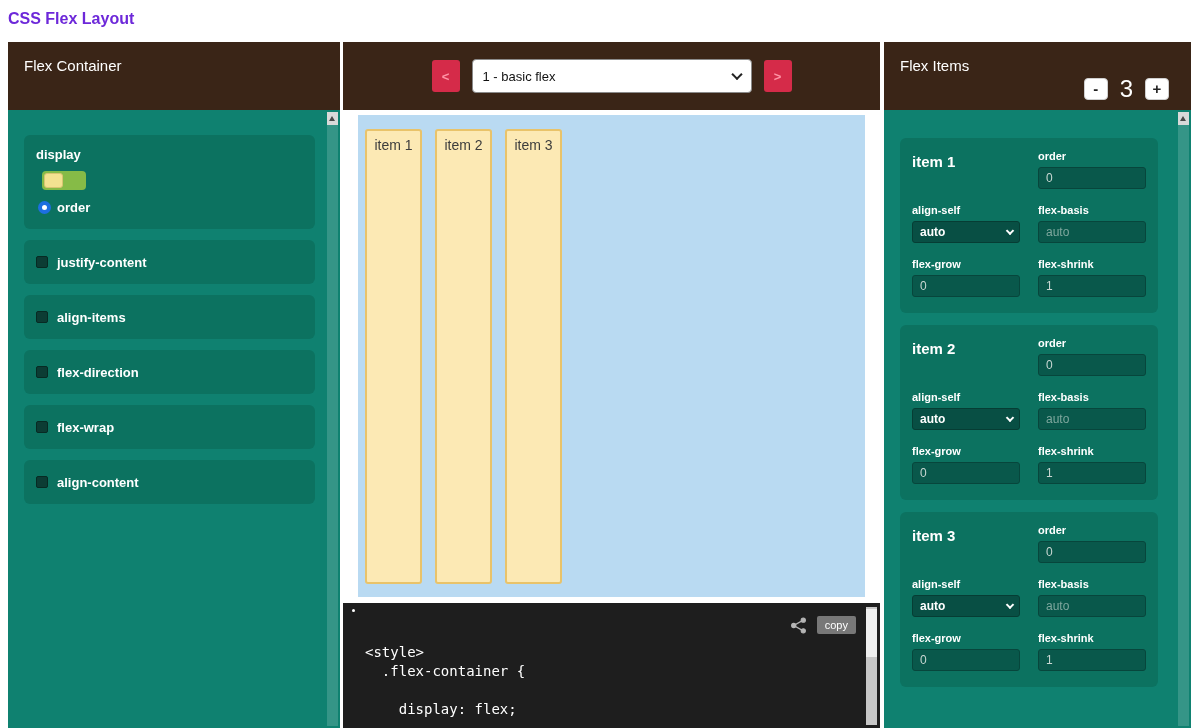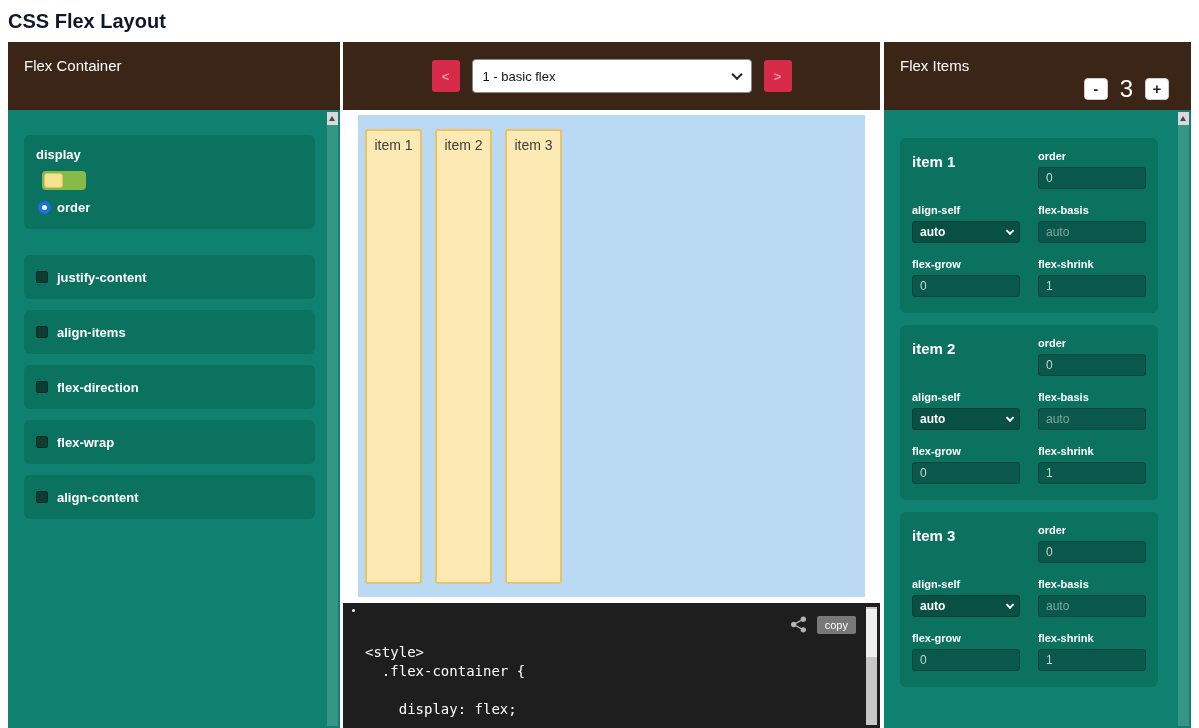--- a/index.html
+++ b/index.html
@@ -3,39 +3,39 @@
 <meta charset="utf-8">
 <style>
   * { box-sizing: border-box; margin: 0; padding: 0; }
   html,body { width:1199px; height:728px; }
   body {
     font-family: "Liberation Sans", sans-serif;
     background:#ffffff;
     position:relative;
     overflow:hidden;
   }
-  .page-title { position:absolute; left:8px; top:10px; font-size:20px; font-weight:bold; color:#0f172a; }
+  .page-title { position:absolute; left:8px; top:10px; font-size:16px; font-weight:bold; color:#6d28d9; }
 
   
   .panel { position:absolute; top:42px; bottom:0; }
   .panel-header {
     position:absolute; left:0; top:0; right:0; height:85px;
     background:#3a2517; color:#fff;
   }
   .panel-header .hdr-title { position:absolute; left:16px; top:15px; font-size:15px; }
   .panel-body {
     position:absolute; left:0; top:68px; right:0; bottom:0;
     background:#0f8170;
   }
   .card { background:#0c7260; border-radius:6px; }
 
   
   .panel-left { left:8px; width:332px; }
   .panel-left .panel-body { padding:25px 25px 0 16px; }
-  .display-card { padding:12px 12px 14px; margin-bottom:26px; }
+  .display-card { padding:12px 12px 14px; margin-bottom:11px; }
   .display-card .card-label { font-size:13px; font-weight:bold; color:#fff; }
   .toggle {
     position:relative; width:44px; height:19px; margin:9px 0 10px 6px;
     background:#86bb47; border-radius:4px; cursor:pointer;
   }
   .toggle .knob {
     position:absolute; left:2px; top:2px; width:19px; height:15px;
     background:#f3e290; border-radius:3px; border:1px solid #d8c572;
   }
   .radio-row { display:flex; align-items:center; gap:6px; margin-left:2px; }
@@ -102,21 +102,21 @@
   .flex-demo-item {
     flex:0 0 57px; background:#fce9b4; border:2px solid #e9c36a;
     border-radius:3px; text-align:center; padding-top:6px;
     font-size:14px; color:#3d3d3d;
   }
   .code-area {
     position:absolute; left:0; top:561px; width:537px; height:125px;
     background:#1e1e1e; overflow:hidden;
   }
   .code-dot { position:absolute; left:9px; top:6px; width:3px; height:3px; background:#fff; border-radius:50%; }
-  .code-toolbar { position:absolute; top:13px; right:24px; display:flex; gap:10px; }
+  .code-toolbar { position:absolute; top:13px; right:24px; display:flex; align-items:center; gap:10px; }
   .copy-btn {
     background:#787878; color:#fff; border:none; border-radius:2px;
     font-size:11px; padding:3px 8px; font-family:"Liberation Sans", sans-serif; cursor:pointer;
   }
   .code-pre {
     position:absolute; left:22px; top:40px;
     font-family:"DejaVu Sans Mono", monospace; font-size:14px; line-height:19px;
     color:#fff; white-space:pre;
   }
   .code-scrollbar {

